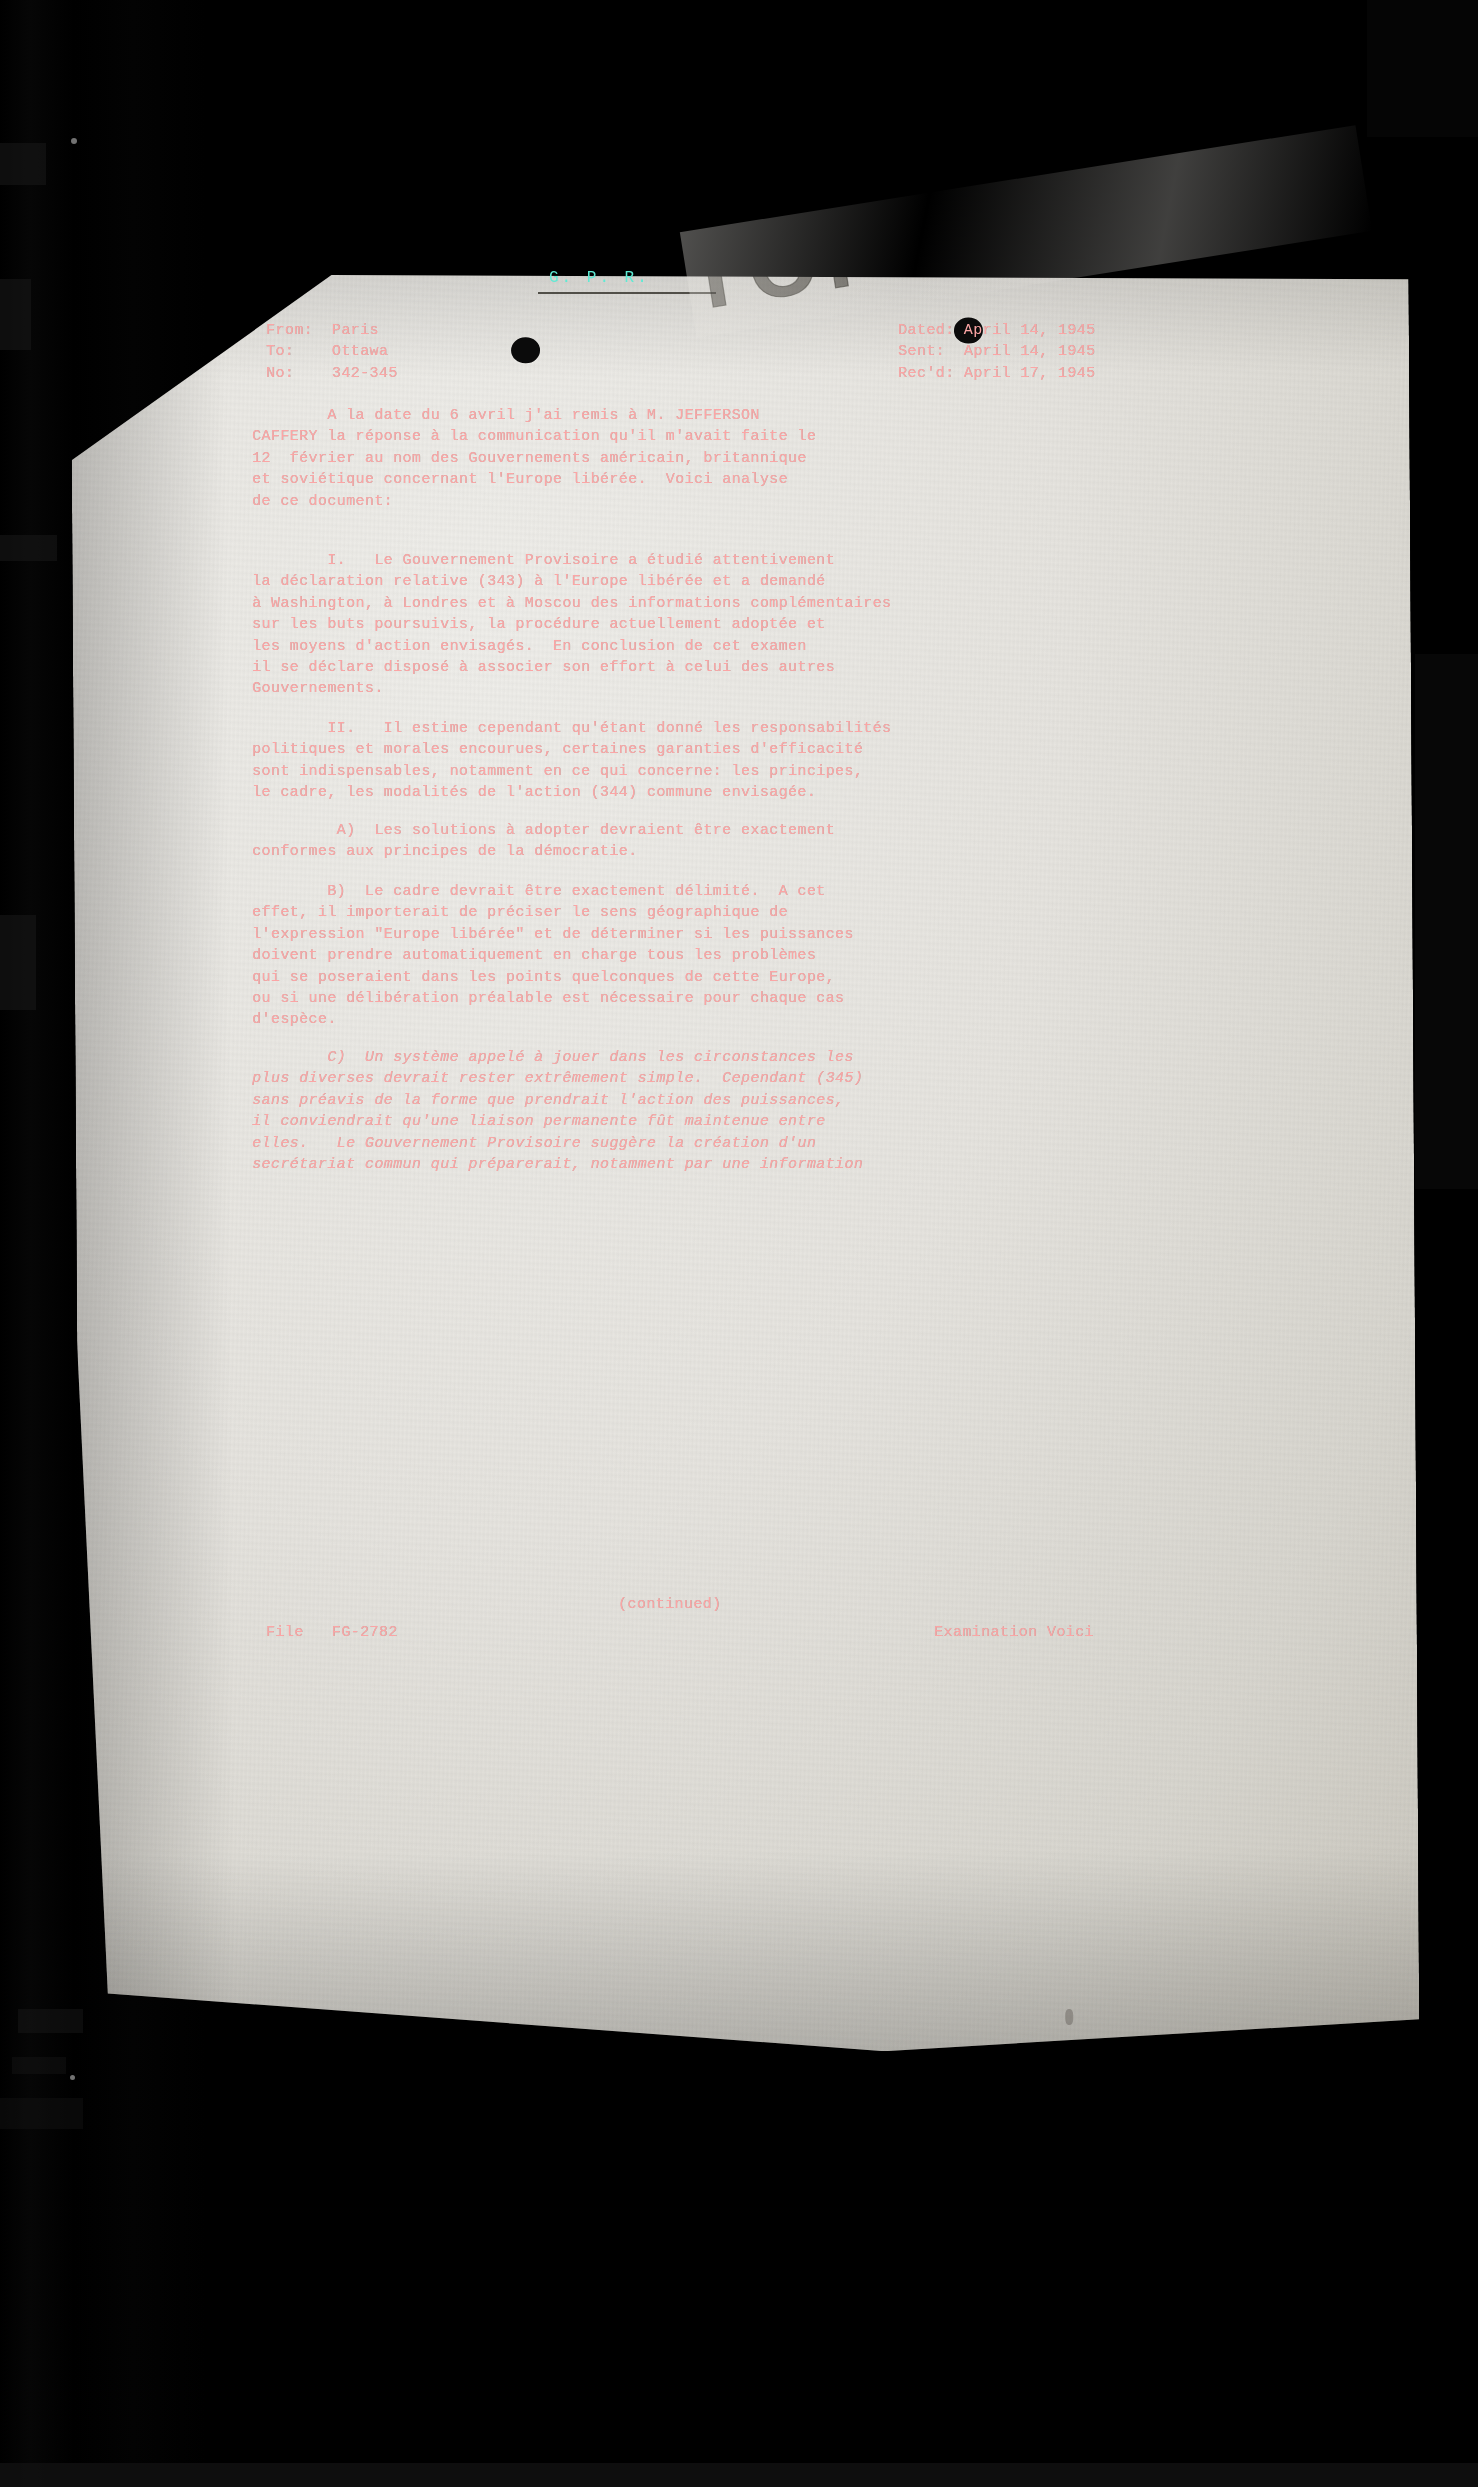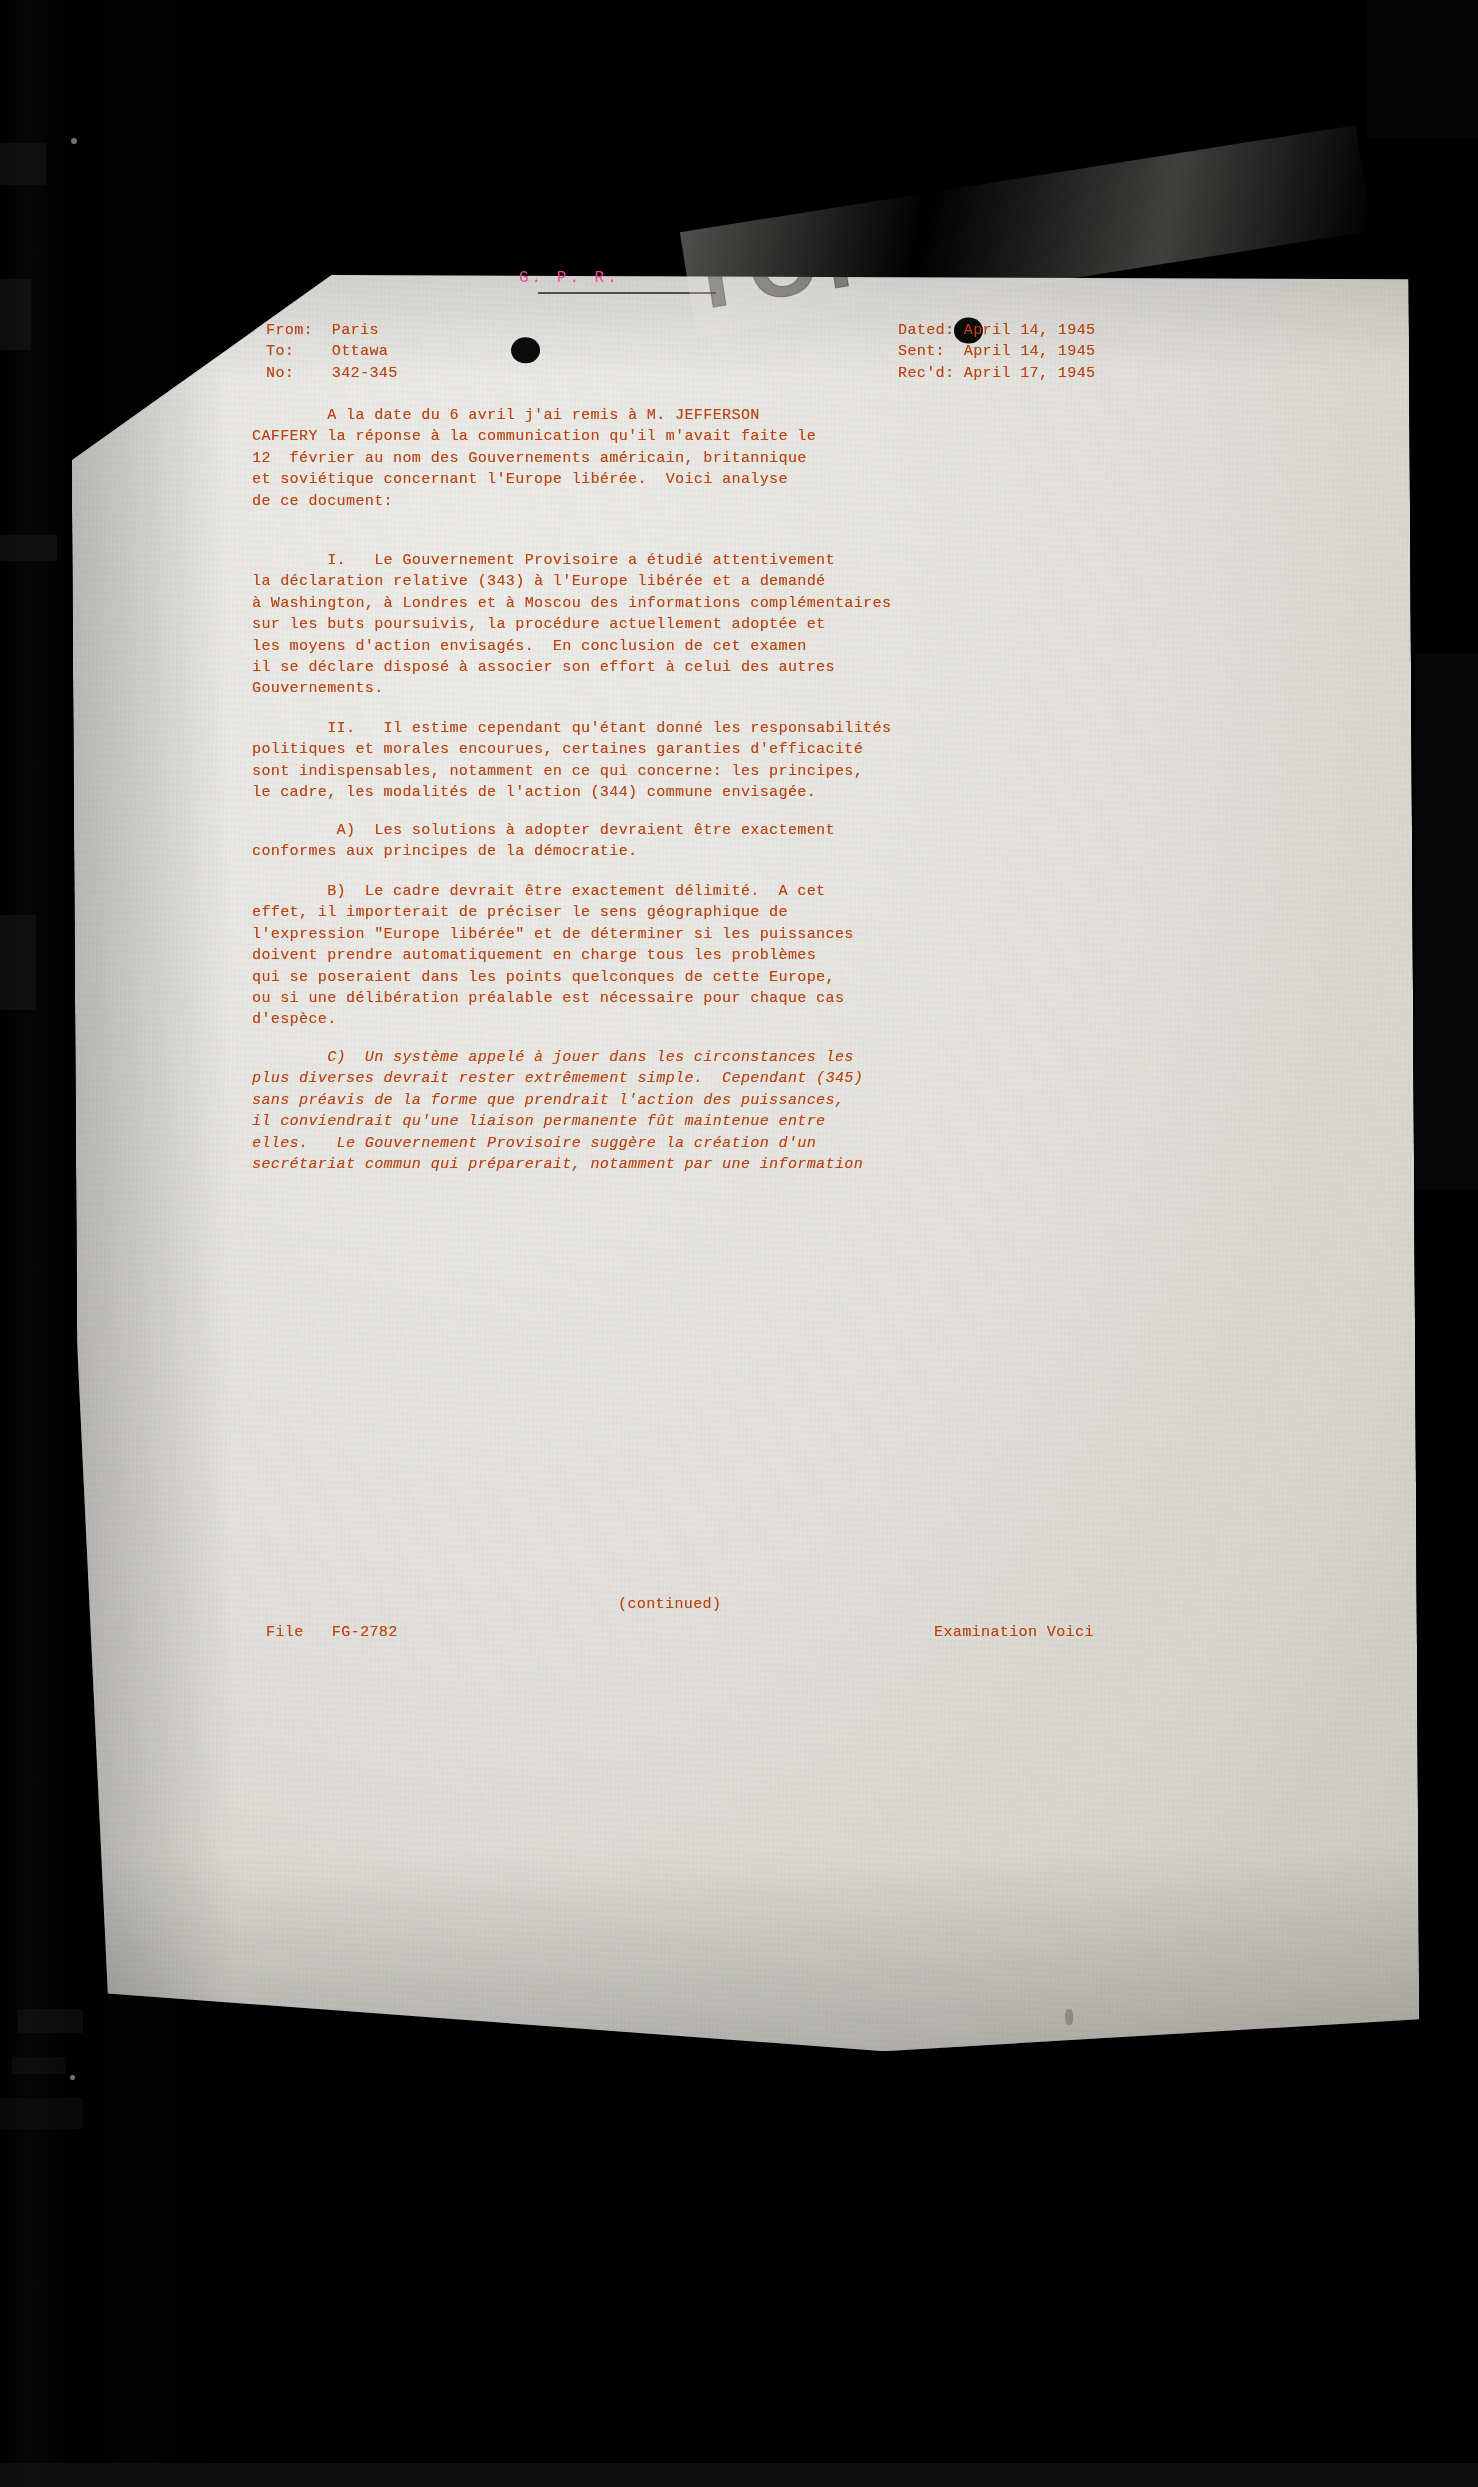--- a/index.html
+++ b/index.html
@@ -107,37 +107,37 @@
     background: #0b0b0b;
     border-radius: 50%;
     box-shadow: 0 1.2px 1.8px rgba(255,255,255,.18);
   }
   .punch.p1 { left: 440px; top: 67px; }
   .punch.p2 { left: 883px; top: 50px; }
 
   
   .typed {
     position: absolute;
-    color: #c2410c;
+    color: #fca5a5;
     font-family: "Liberation Mono", monospace;
     font-size: 15px;
     line-height: 21.4px;
     letter-spacing: 0.4px;
     white-space: pre;
     text-shadow: 0.2px 0.2px 0 rgba(60,55,50,.35);
   }
 
   .gpr {
     position: absolute;
-    left: 519px;
+    left: 549px;
     top: 269px;
     font-family: "Liberation Mono", monospace;
     font-size: 16px;
     letter-spacing: 3px;
-    color: #ec4899;
+    color: #5eead4;
     white-space: pre;
   }
   .gpr-rule {
     position: absolute;
     left: 538px;
     top: 292px;
     width: 178px;
     height: 1.8px;
     background: #3a3730;
     opacity: .85;

